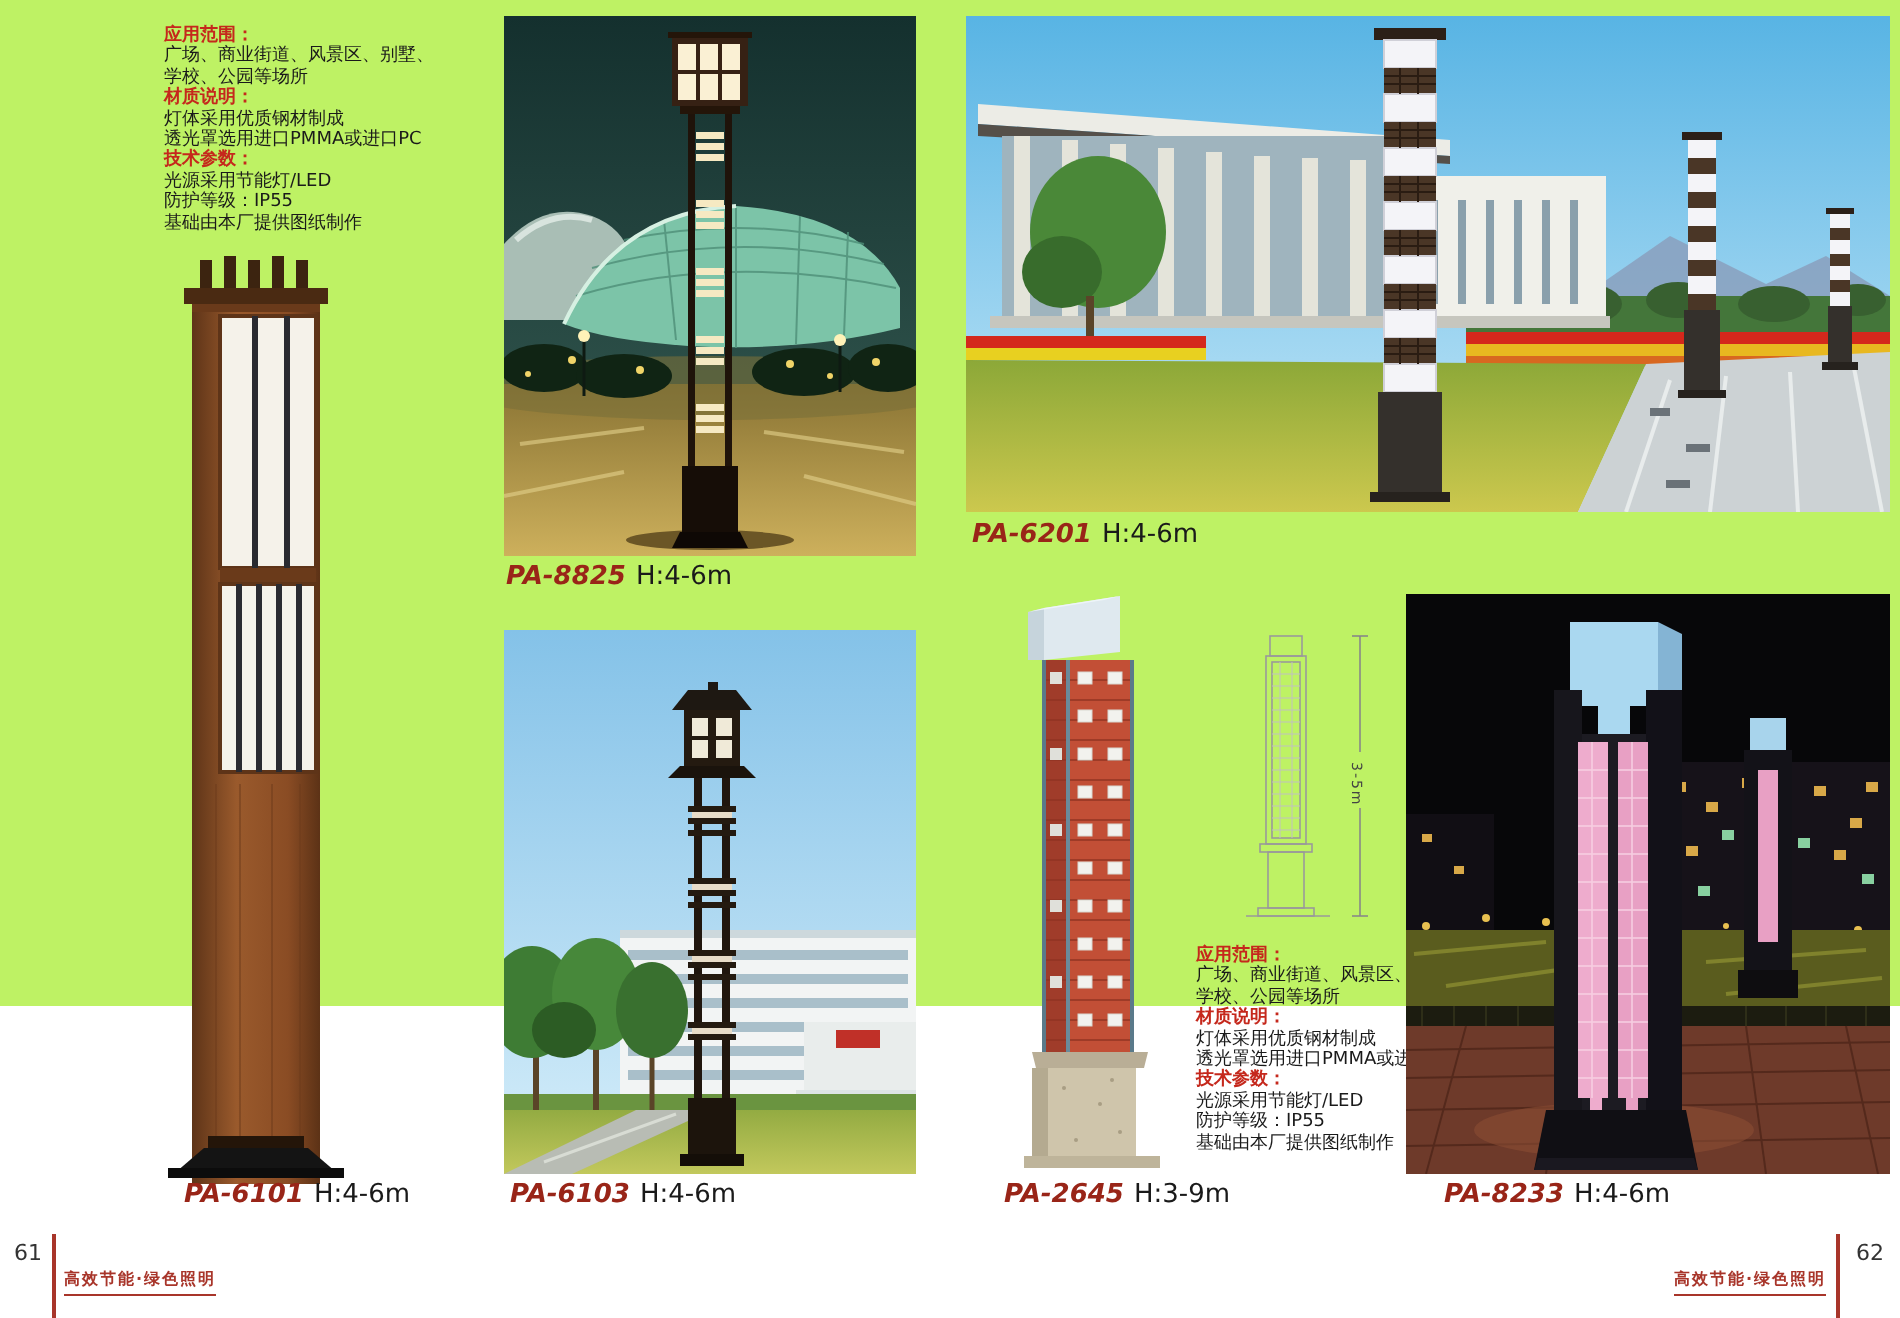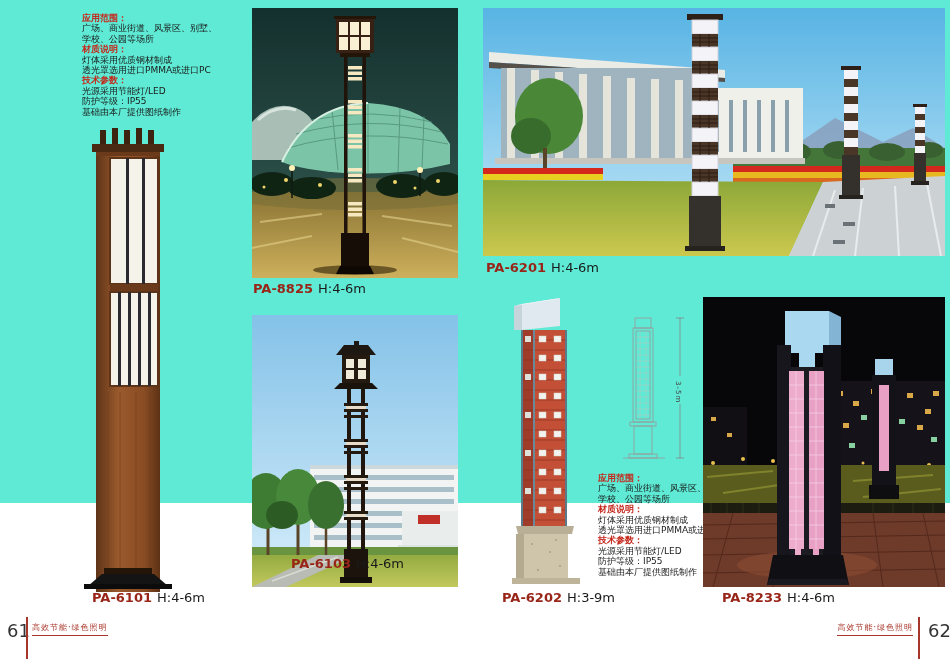--- a/index.html
+++ b/index.html
@@ -1,33 +1,33 @@
 <!DOCTYPE html>
 <html><head>
 <meta charset="utf-8">
 <style>
   * { margin:0; padding:0; box-sizing:border-box; }
   html,body { width:950px; height:659px; background:#ffffff; overflow:hidden;
               font-family:"DejaVu Sans","Liberation Sans",sans-serif; }
-  #page { position:relative; width:950px; height:503px; background:#5eead4; }
+  #page { position:relative; width:950px; height:503px; background:#bef264; }
 
   .photo { position:absolute; display:block; }
   .photo svg { display:block; width:100%; height:100%; }
 
   .info-block { position:absolute; width:160px; font-size:9px; line-height:10.4px; color:#1a1a1a; }
   .info-heading { color:#c5281c; font-weight:bold; }
 
   .product-label { position:absolute; font-size:13px; white-space:nowrap; }
-  .product-label .code { color:#992518; font-weight:bold; }
+  .product-label .code { color:#992518; font-weight:bold;font-style:italic; }
   .product-label .height { color:#1a1a1a; margin-left:5px;text-align:right; }
 
-  .page-num { position:absolute; font-size:18px; color:#333; }
+  .page-num { position:absolute; font-size:11px; color:#333; }
   .footer-divider { position:absolute; width:2px; height:42px; background:#a8352a; }
-  .footer-slogan { position:absolute; font-size:8px; font-weight:normal; color:#a8352a;
-                   letter-spacing:1px; border-bottom:1px solid #a8352a; padding-bottom:2px; }
+  .footer-slogan { position:absolute; font-size:8px; font-weight:bold; color:#a8352a;
+                   letter-spacing:1px; border-bottom:1px solid #a8352a; padding-bottom:2px;margin-top:12px; }
 
   .dim-label { position:absolute; writing-mode:vertical-rl; font-size:7px; color:#444; letter-spacing:1px; }
 </style>
 </head>
 <body>
 
 <div id="page">
 
   <div class="info-block" style="left:82px; top:13px;">
     <div class="info-heading">应用范围：</div>
@@ -261,21 +261,21 @@
         <rect x="94" y="91" width="20" height="3"></rect>
           <rect x="94" y="127" width="20" height="3"></rect>
         <rect x="94" y="163" width="20" height="3"></rect>
           <rect x="94" y="199" width="20" height="3"></rect>
       </g>
       <rect x="92" y="234" width="24" height="30" fill="#1c140c"></rect>
       <rect x="88" y="262" width="32" height="6" fill="#140e08"></rect>
     </svg>
   </div>
 
-  <div class="product-label" style="left:255px; top:556px;margin-left:36px;">
+  <div class="product-label" style="left:255px; top:590px;">
     <span class="code">PA-6103</span><span class="height">H:4-6m</span>
   </div>
 
   <div class="photo" style="left:483px; top:8px; width:462px; height:248px;">
     <svg viewBox="0 0 462 248">
       <defs>
         <linearGradient id="sky3" x1="0" y1="0" x2="0" y2="1">
           <stop offset="0" stop-color="#58b4e4"></stop>
             <stop offset="1" stop-color="#c6e8f8"></stop>
         </linearGradient>
@@ -501,21 +501,21 @@
         <circle cx="40" cy="258" r="1"></circle>
           <circle cx="58" cy="266" r="1"></circle>
           <circle cx="68" cy="280" r="1"></circle>
         <circle cx="46" cy="284" r="1"></circle>
           <circle cx="64" cy="254" r="1"></circle>
       </g>
     </svg>
   </div>
 
   <div class="product-label" style="left:502px; top:590px;">
-    <span class="code">PA-6202</span><span class="height">H:3-9m</span>
+    <span class="code">PA-2645</span><span class="height">H:3-9m</span>
   </div>
 
   <div class="photo" style="left:613px; top:312px; width:90px; height:150px;">
     <svg viewBox="0 0 90 150">
       <g stroke="#9a9a9a" stroke-width="0.8" fill="none">
         <rect x="22" y="6" width="16" height="10"></rect>
         <rect x="20" y="16" width="20" height="94"></rect>
         <rect x="23" y="19" width="14" height="88"></rect>
         <rect x="17" y="110" width="26" height="4"></rect>
         <rect x="21" y="114" width="18" height="28"></rect>

